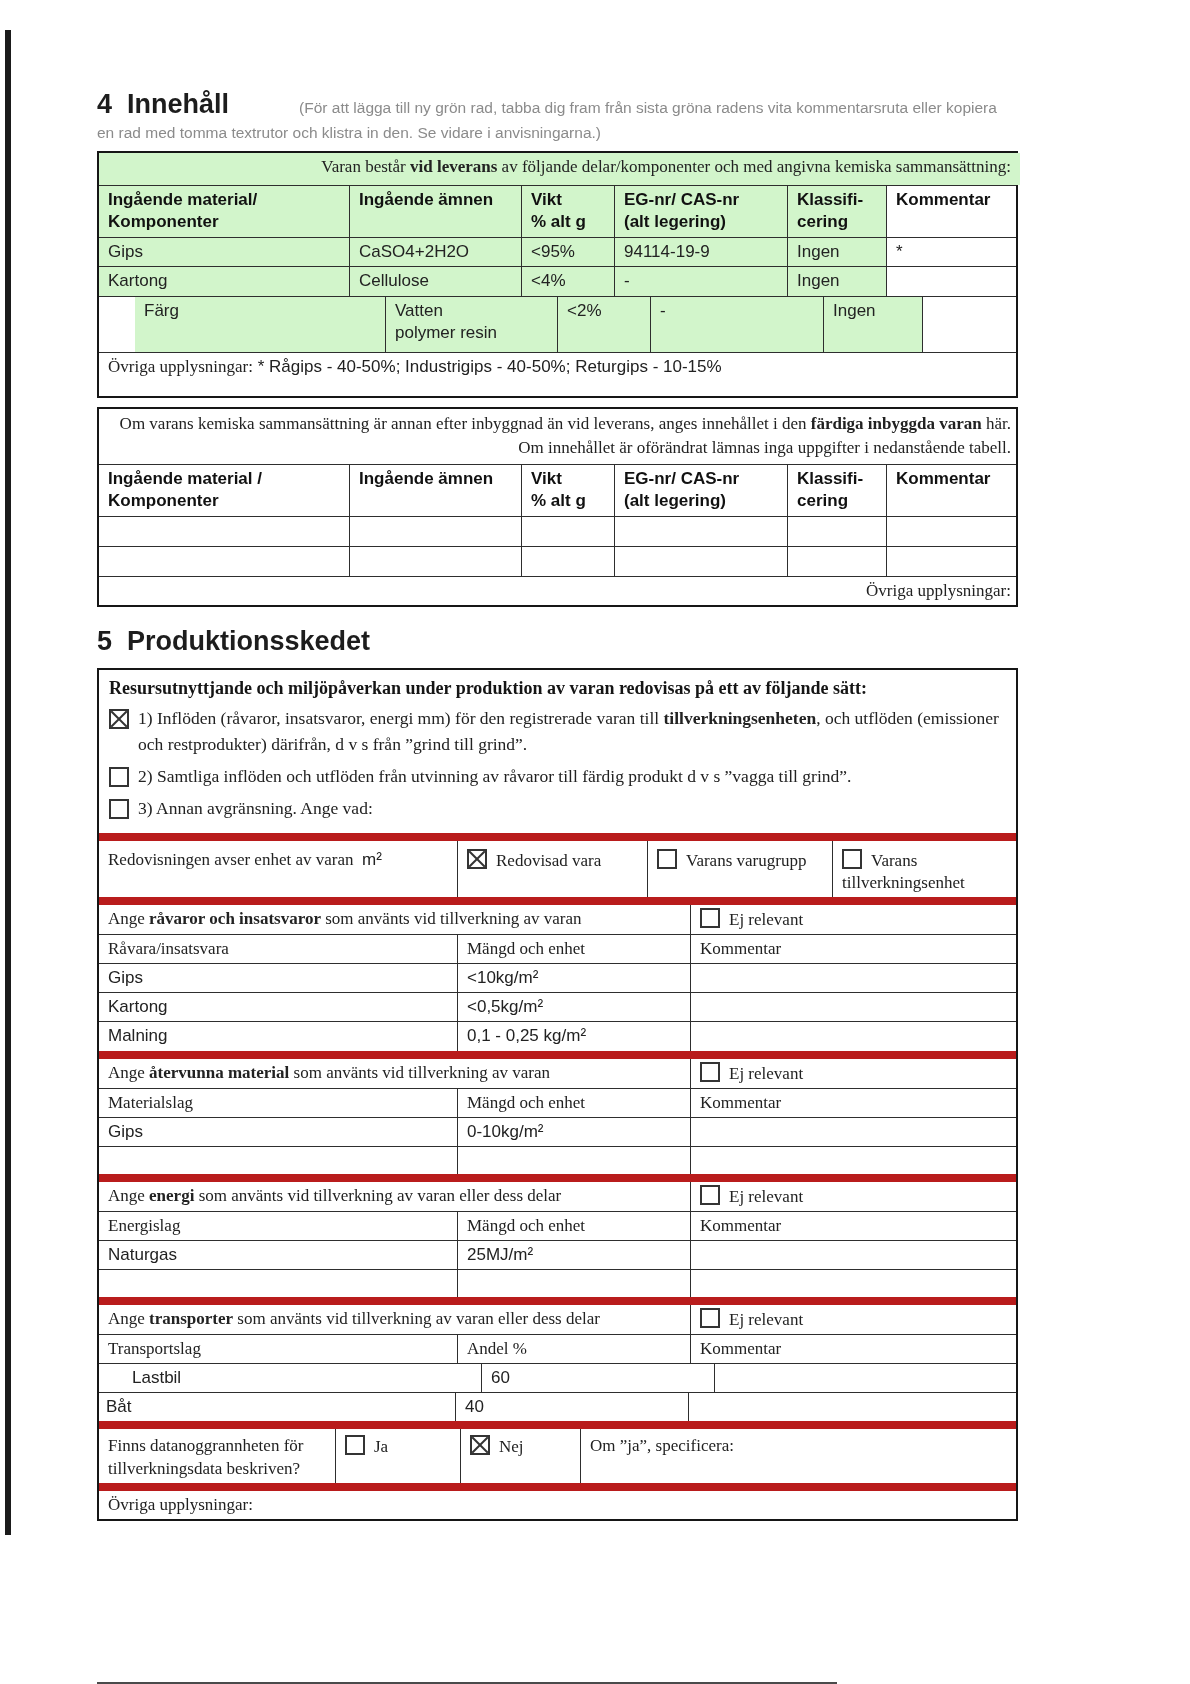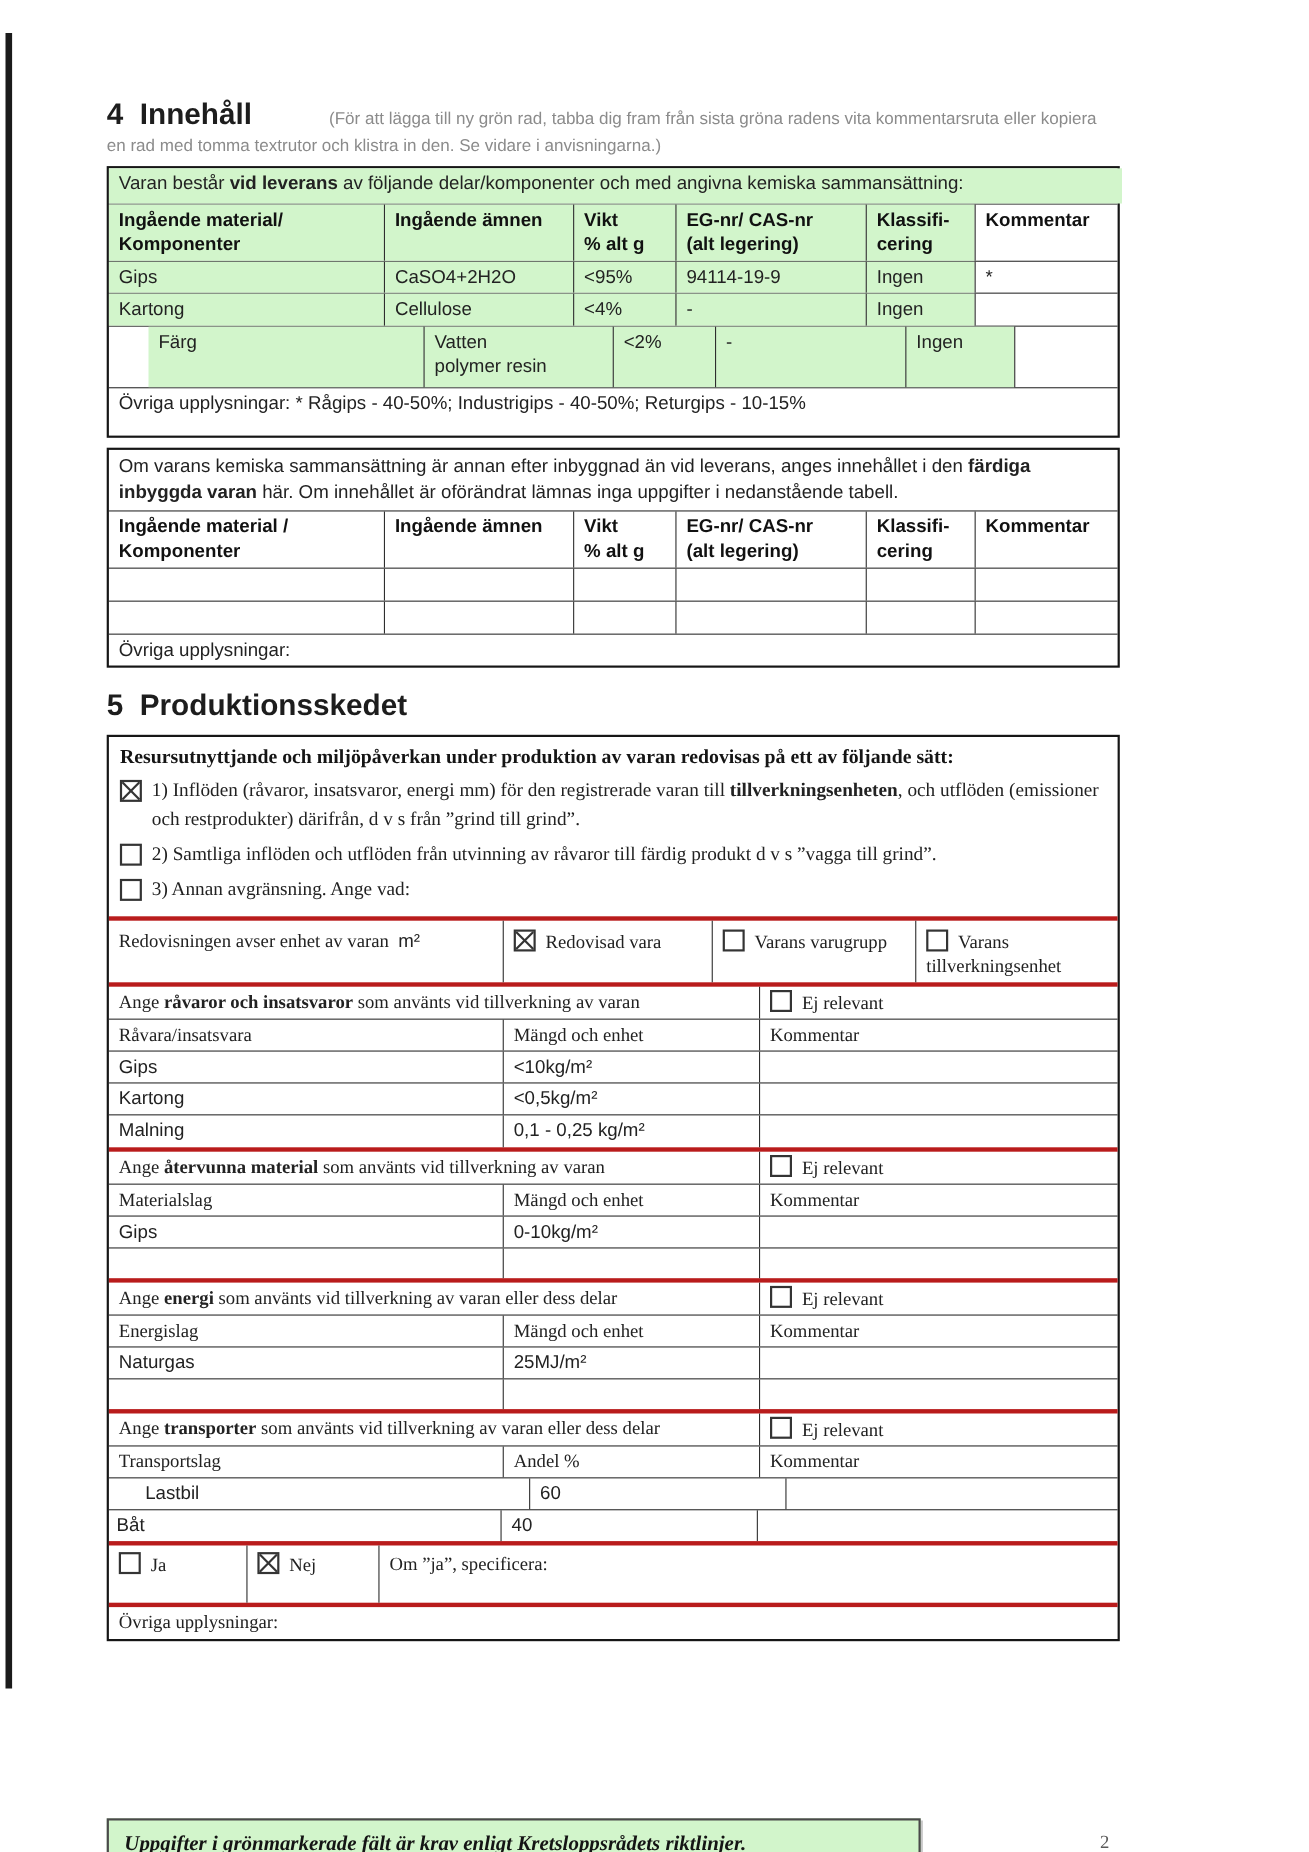--- a/index.html
+++ b/index.html
@@ -28,30 +28,30 @@
   .sec-note {
     font-family: "Liberation Sans", sans-serif;
     font-size: 15.5px; color: #8b8b8b;
   }
   .h5 { margin: 16px 0 9px 0; }
 
   
   .tbl { border: 2px solid #161616; box-sizing: border-box; }
   .trow { display: flex; align-items: stretch; box-sizing: border-box; }
   .trow + .trow { border-top: 1px solid #2e2e2e; }
-  .trow.thick { border-top: 4px solid #b91c1c; }
+  .trow.thick { border-top: 8px solid #b91c1c; }
   .tcell {
     box-sizing: border-box; padding: 3px 9px;
     flex: 0 0 auto; overflow: hidden;
     font-size: 17px; line-height: 1.3;
   }
   .tcell + .tcell { border-left: 1px solid #2e2e2e; }
   .green { background: #d2f5cb; }
   .sans { font-family: "Liberation Sans", sans-serif; }
-  .serif { font-family: Liberation Sans, sans-serif; }
+  .serif { font-family: Liberation Serif, serif; text-align: right; }
   .bold { font-weight: bold; }
   .hdr { font-family: "Liberation Sans", sans-serif; font-weight: bold; white-space: pre-line; color:#111; }
   .pre { white-space: pre-line; }
   .gap { height: 9px; }
 
   
   .c0 { width: 250px; } .c1 { width: 172px; } .c2 { width: 93px; }
   .c3 { width: 173px; } .c4 { width: 99px; }  .c5 { width: 134px; }
   
   .p0 { width: 358px; } .p1 { width: 233px; } .p2 { width: 330px; }
@@ -297,20 +297,21 @@
         <div class="tcell sans p1">60</div>
         <div class="tcell sans p2"></div>
       </div>
       <div class="trow" style="min-height:28px;justify-content:center;">
         <div class="tcell sans p0">Båt</div>
         <div class="tcell sans p1">40</div>
         <div class="tcell sans p2"></div>
       </div>
 
       <div class="trow thick" style="min-height:56px;">
+        <div class="tcell f0" style="padding-top:6px;">Finns datanoggrannheten för tillverkningsdata beskriven?</div>
         <div class="tcell f1" style="padding-top:6px;"><span class="checkbox"></span><span>Ja</span></div>
         <div class="tcell f2" style="padding-top:6px;"><span class="checkbox checked"></span><span>Nej</span></div>
         <div class="tcell f3" style="padding-top:6px;">Om ”ja”, specificera:</div>
       </div>
 
       <div class="trow thick" style="min-height:28px;">
         <div class="tcell" style="width:921px;">Övriga upplysningar:</div>
       </div>
     </div>
 

